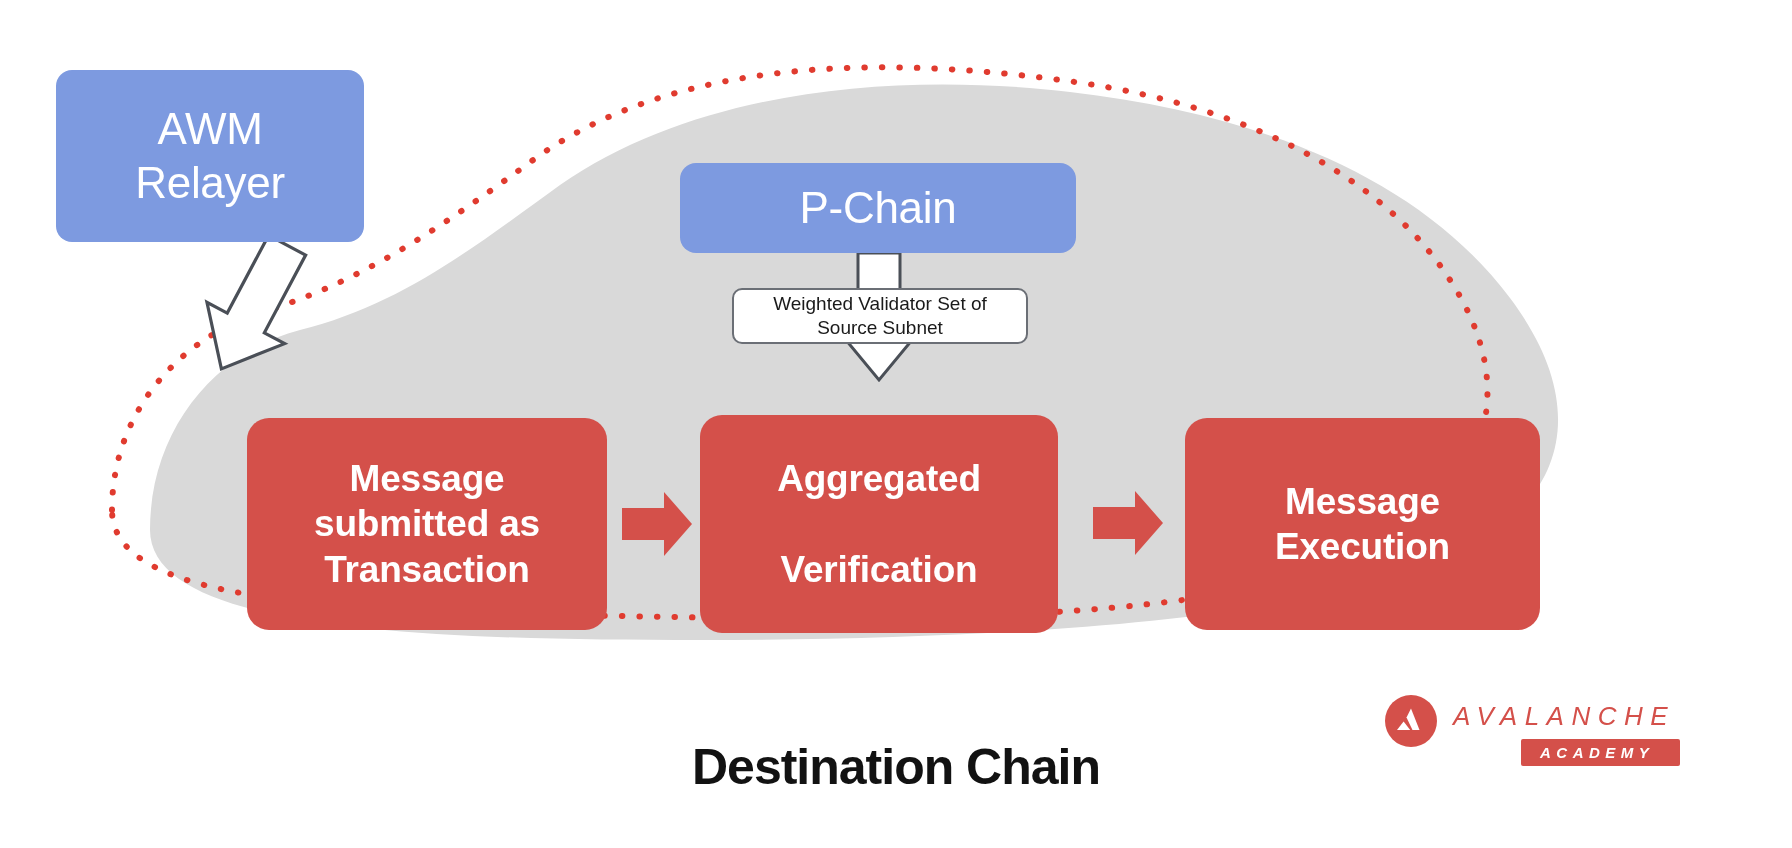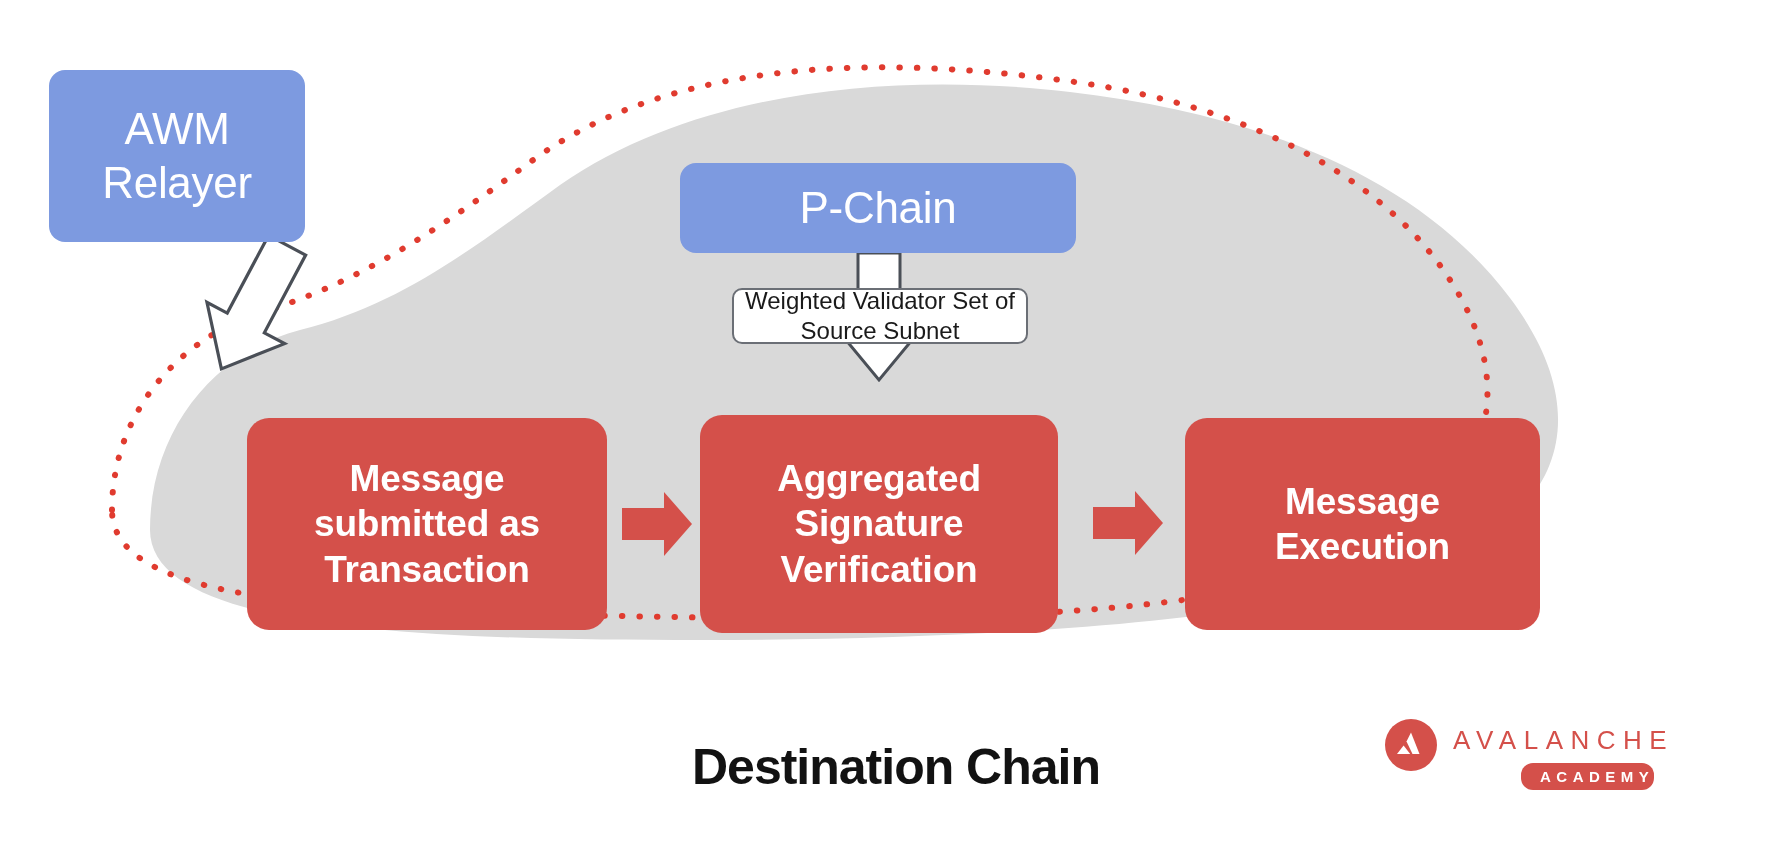--- a/index.html
+++ b/index.html
@@ -51,25 +51,25 @@
     font-weight: bold;
     line-height: 1.22;
     letter-spacing: -0.2px;
     padding: 0 12px;
   }
   .white-label {
     background: #ffffff;
     color: #1a1a1a;
     border: 2px solid #6b6f76;
     border-radius: 10px;
-    font-size: 24px;
+    font-size: 19px;
     font-weight: 400;
     line-height: 1.25;
   }
-  #awm-relayer { left: 49px; top: 70px; width: 256px; height: 172px; }
+  #awm-relayer { left: 56px; top: 70px; width: 308px; height: 172px; }
   #p-chain     { left: 680px; top: 163px; width: 396px; height: 90px; }
   #validator-set { left: 732px; top: 288px; width: 296px; height: 56px; z-index: 5; }
 
   #box-message-submitted { left: 247px; top: 418px; width: 360px; height: 212px; }
   #box-aggregated-sig    { left: 700px; top: 415px; width: 358px; height: 218px; align-items: center; }
   #box-message-execution { left: 1185px; top: 418px; width: 355px; height: 212px; }
 
   #page-title {
     position: absolute;
     left: 0;
@@ -79,23 +79,24 @@
     font-size: 50px;
     font-weight: bold;
     color: #121212;
     letter-spacing: -1px;
   }
 
   
   #logo {
     position: absolute;
     left: 1385px;
-    top: 711px;
+    top: 687px;
     width: 290px;
     height: 80px;
+    font-style: italic;
   }
   #logo-mark {
     position: absolute;
     left: 0;
     top: 8px;
     width: 52px;
     height: 52px;
     border-radius: 50%;
     background: #d4504a;
   }
@@ -112,22 +113,22 @@
   }
   #logo-academy-bar {
     position: absolute;
     left: 136px;
     top: 52px;
     background: #d4504a;
     color: #ffffff;
     font-size: 15px;
     letter-spacing: 5.5px;
     font-weight: bold;
-    padding: 5px 0 5px 19px;
-    border-radius: 12px;
+    padding: 5px 26px 5px 19px;
+    border-radius: 2px;
     white-space: nowrap;
   }
 </style>
 </head>
 <body>
 
 <div id="stage">
 
   <svg id="blob-layer" viewBox="0 0 1792 848">
 
@@ -200,21 +201,21 @@
     <span>
       <span>Message</span><br>
       <span>submitted as</span><br>
       <span>Transaction</span>
     </span>
   </div>
 
   <div class="node red-node" id="box-aggregated-sig">
     <span>
       <span>Aggregated</span><br>
-      <span>Signature</span><br>
+      <br>
       <span>Verification</span>
     </span>
   </div>
 
   <div class="node red-node" id="box-message-execution">
     <span>
       <span>Message</span><br>
       <span>Execution</span>
     </span>
   </div>

